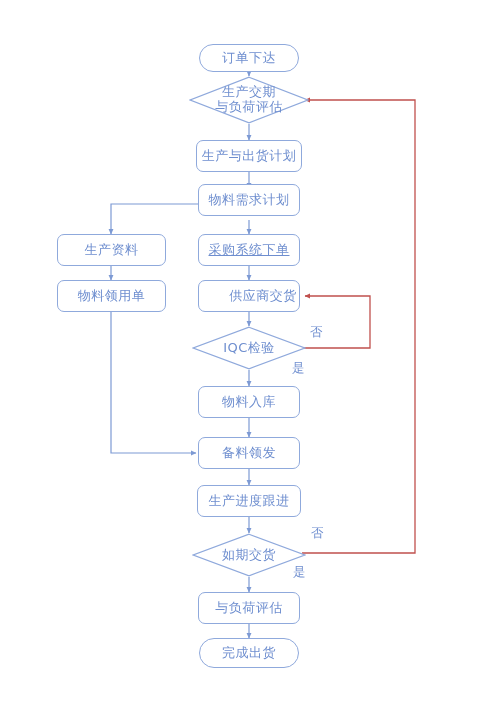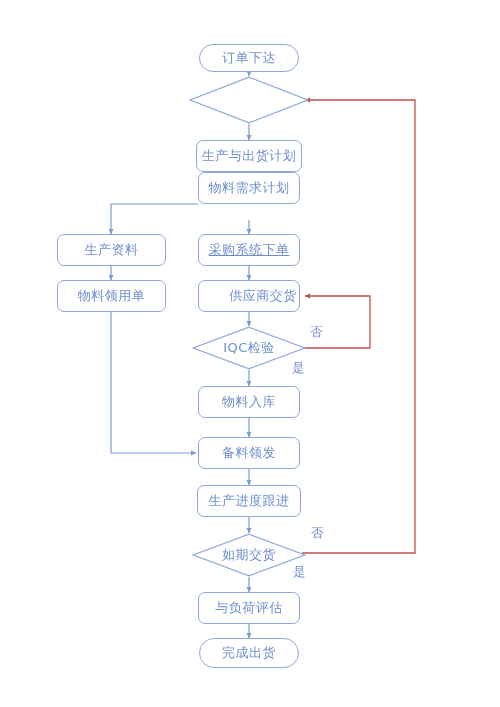--- a/index.html
+++ b/index.html
@@ -117,27 +117,31 @@
   </svg>
 
   <div class="node terminal" style="left:199px; top:44px; width:100px; height:28px;">
     <span>订单下达</span>
   </div>
 
   <div class="node decision" style="left:189px; top:76px; width:120px; height:48px;">
     <svg class="dia-svg" width="120" height="48" viewBox="0 0 120 48">
       <polygon points="60,1.2 118.8,24 60,46.8 1.2,24" fill="#ffffff" stroke="#8fa9dc" stroke-width="1.2"></polygon>
     </svg>
+    <span class="dia-text">
+      <span>生产交期</span>
+      <span class="l2">与负荷评估</span>
+    </span>
   </div>
 
   <div class="node process" style="left:196px; top:140px; width:106px; height:32px;">
     <span>生产与出货计划</span>
   </div>
 
-  <div class="node process" style="left:198px; top:172px; width:102px; height:32px;">
+  <div class="node process" style="left:198px; top:184px; width:102px; height:32px;">
     <span>物料需求计划</span>
   </div>
 
   <div class="node process" style="left:57px; top:234px; width:109px; height:32px;">
     <span>生产资料</span>
   </div>
 
   <div class="node process" style="left:57px; top:280px; width:109px; height:32px;">
     <span>物料领用单</span>
   </div>

